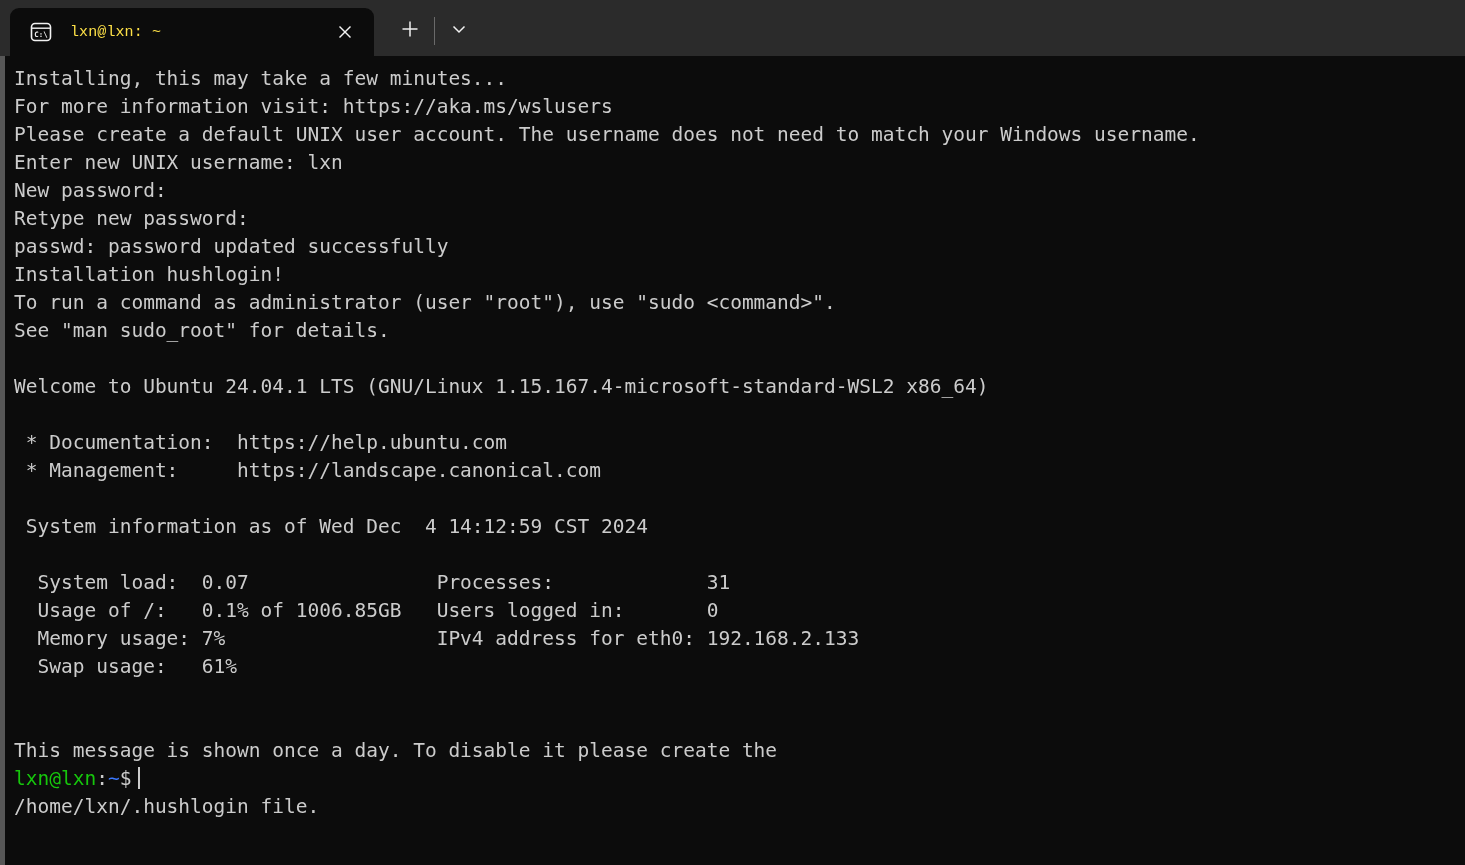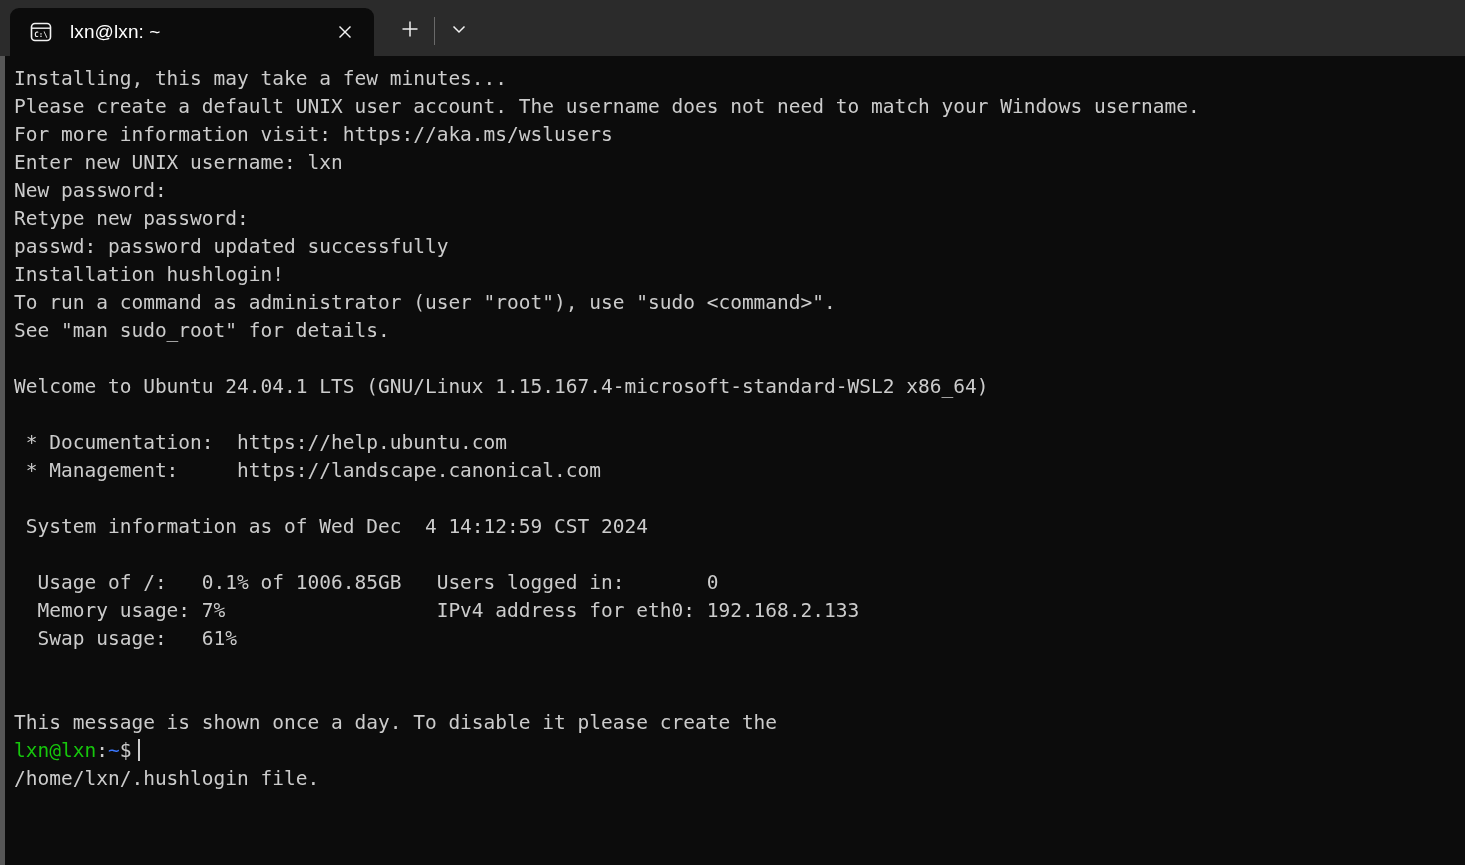--- a/index.html
+++ b/index.html
@@ -63,23 +63,23 @@
     height: 26px;
     flex: 0 0 26px;
     display: flex;
     align-items: center;
     justify-content: center;
     margin-right: 16px;
   }
   .tab-icon svg { display: block; }
 
   .tab-title {
-    color: #ffffff;
-    font-family: Liberation Sans, sans-serif;
-    font-size: 19px;
+    color: #fde047;
+    font-family: Liberation Mono, monospace;
+    font-size: 15px;
     letter-spacing: 0.1px;
     white-space: nowrap;
     flex: 1 1 auto;
   }
 
   .tab-close {
     width: 46px;
     height: 40px;
     flex: 0 0 46px;
     display: flex;
@@ -210,37 +210,38 @@
       </div>
 
     </div>
   </div>
 
   <div class="terminal-wrap">
     <div class="win-edge"></div>
     <div class="terminal" id="terminal-output">
 
     <div class="tline">Installing, this may take a few minutes...</div>
+        <div class="tline">For more information visit: https://aka.ms/wslusers</div>
         <div class="tline">Please create a default UNIX user account. The username does not need to match your Windows username.</div>
-        <div class="tline">For more information visit: https://aka.ms/wslusers</div>
         <div class="tline">Enter new UNIX username: lxn</div>
         <div class="tline">New password:</div>
         <div class="tline">Retype new password:</div>
         <div class="tline">passwd: password updated successfully</div>
         <div class="tline">Installation hushlogin!</div>
         <div class="tline">To run a command as administrator (user "root"), use "sudo &lt;command&gt;".</div>
         <div class="tline">See "man sudo_root" for details.</div>
         <div class="tline">&nbsp;</div>
         <div class="tline">Welcome to Ubuntu 24.04.1 LTS (GNU/Linux 1.15.167.4-microsoft-standard-WSL2 x86_64)</div>
         <div class="tline">&nbsp;</div>
         <div class="tline"> * Documentation:  https://help.ubuntu.com</div>
         <div class="tline"> * Management:     https://landscape.canonical.com</div>
         <div class="tline">&nbsp;</div>
         <div class="tline"> System information as of Wed Dec  4 14:12:59 CST 2024</div>
         <div class="tline">&nbsp;</div>
+        <div class="tline">  System load:  0.07                Processes:             31</div>
         <div class="tline">  Usage of /:   0.1% of 1006.85GB   Users logged in:       0</div>
         <div class="tline">  Memory usage: 7%                  IPv4 address for eth0: 192.168.2.133</div>
         <div class="tline">  Swap usage:   61%</div>
         <div class="tline">&nbsp;</div>
         <div class="tline">&nbsp;</div>
         <div class="tline">This message is shown once a day. To disable it please create the</div>
         <div class="tline"><span class="fg-green">lxn@lxn</span><span class="fg-white">:</span><span class="fg-blue">~</span><span class="fg-white">$</span><span class="cursor"></span></div>
         <div class="tline">/home/lxn/.hushlogin file.</div>
       </div>
   </div>

